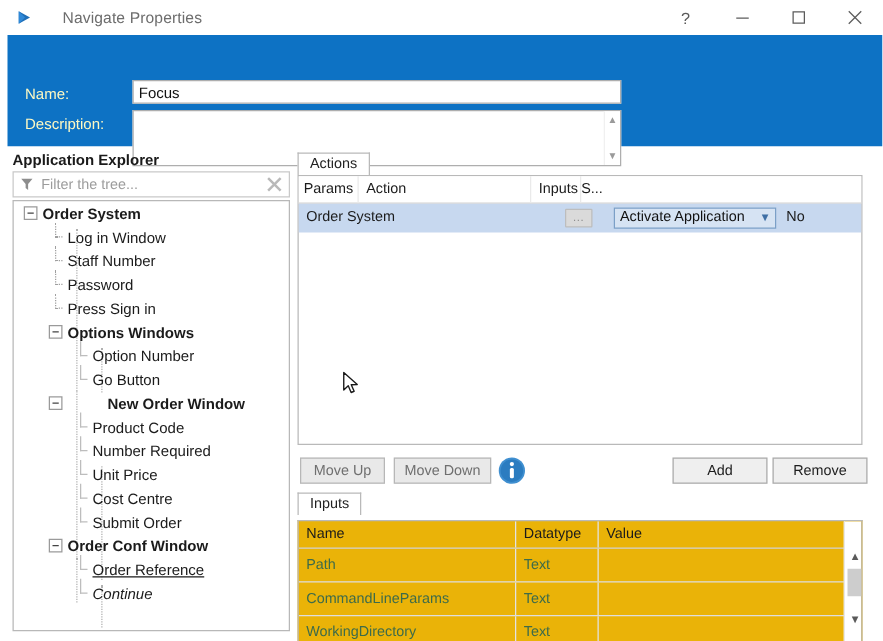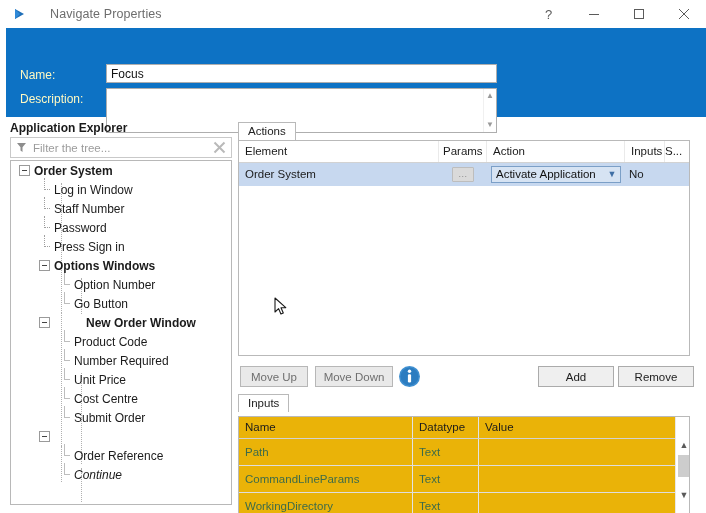--- a/index.html
+++ b/index.html
@@ -563,39 +563,39 @@
       <div class="tree-node" style="padding-left: 48px;">
         <span class="elbow solid"></span>
         <span>Cost Centre</span>
       </div>
       <div class="tree-node" style="padding-left: 48px;">
         <span class="elbow solid"></span>
         <span>Submit Order</span>
       </div>
       <div class="tree-node bold" style="padding-left: 28px;">
         <span class="expander"></span>
-      </div>
-      <div class="tree-node" style="padding-left: 48px;">
+        <span>Order Conf Window</span>
+      </div>
+      <div class="tree-node" style="padding-left: 48px; text-decoration: underline;">
         <span class="elbow solid"></span>
         <span>Order Reference</span>
       </div>
       <div class="tree-node" style="padding-left: 48px; font-style: italic;">
         <span class="elbow solid"></span>
         <span>Continue</span>
       </div>
     </div>
 </div>
 
 <div class="tab-strip">
   <div class="tab">Actions</div>
 </div>
 
 <div class="actions-panel">
   <div class="grid-head">
-    <div class="gh col-element">Element</div>
     <div class="gh col-params" style="padding-left:4px;justify-content:flex-start;">Params</div>
     <div class="gh col-action">Action</div>
     <div class="gh col-inputs">Inputs</div>
     <div class="gh col-s last" style="padding-left:0;">S...</div>
   </div>
 
   <div class="grid-row">
     <div class="gc col-element">Order System</div>
     <div class="gc col-params">
       <div class="params-btn">...</div>

